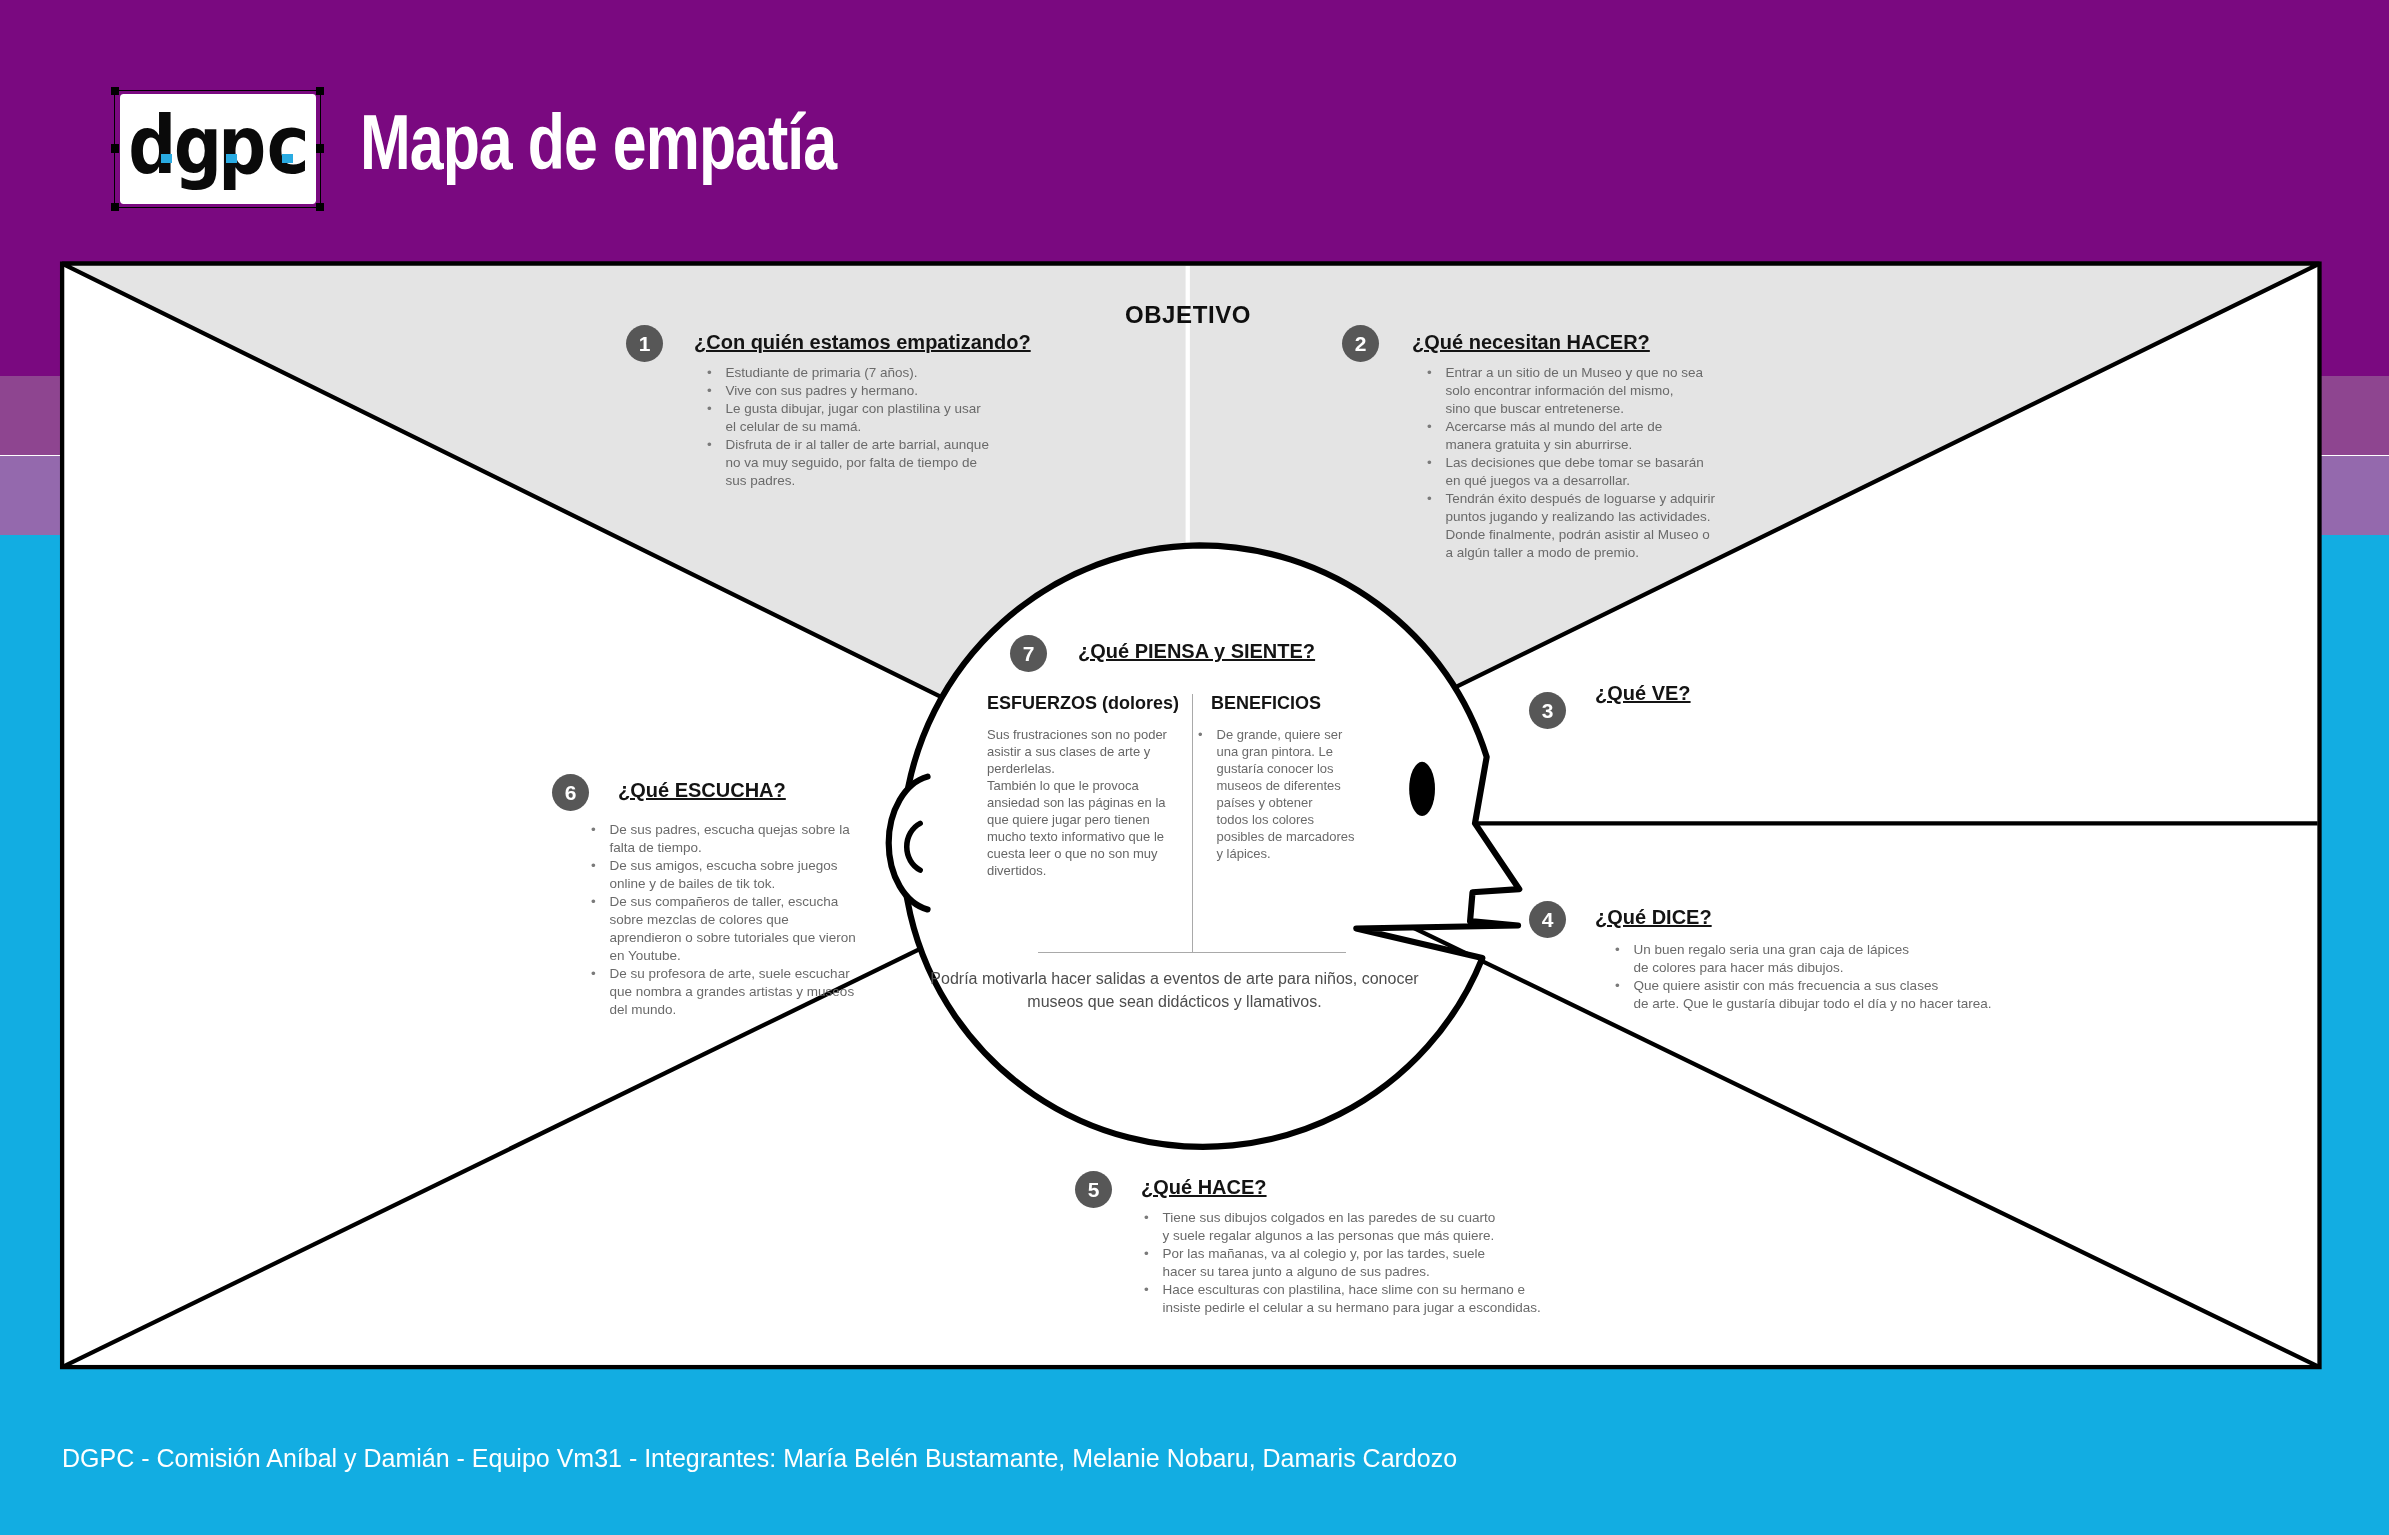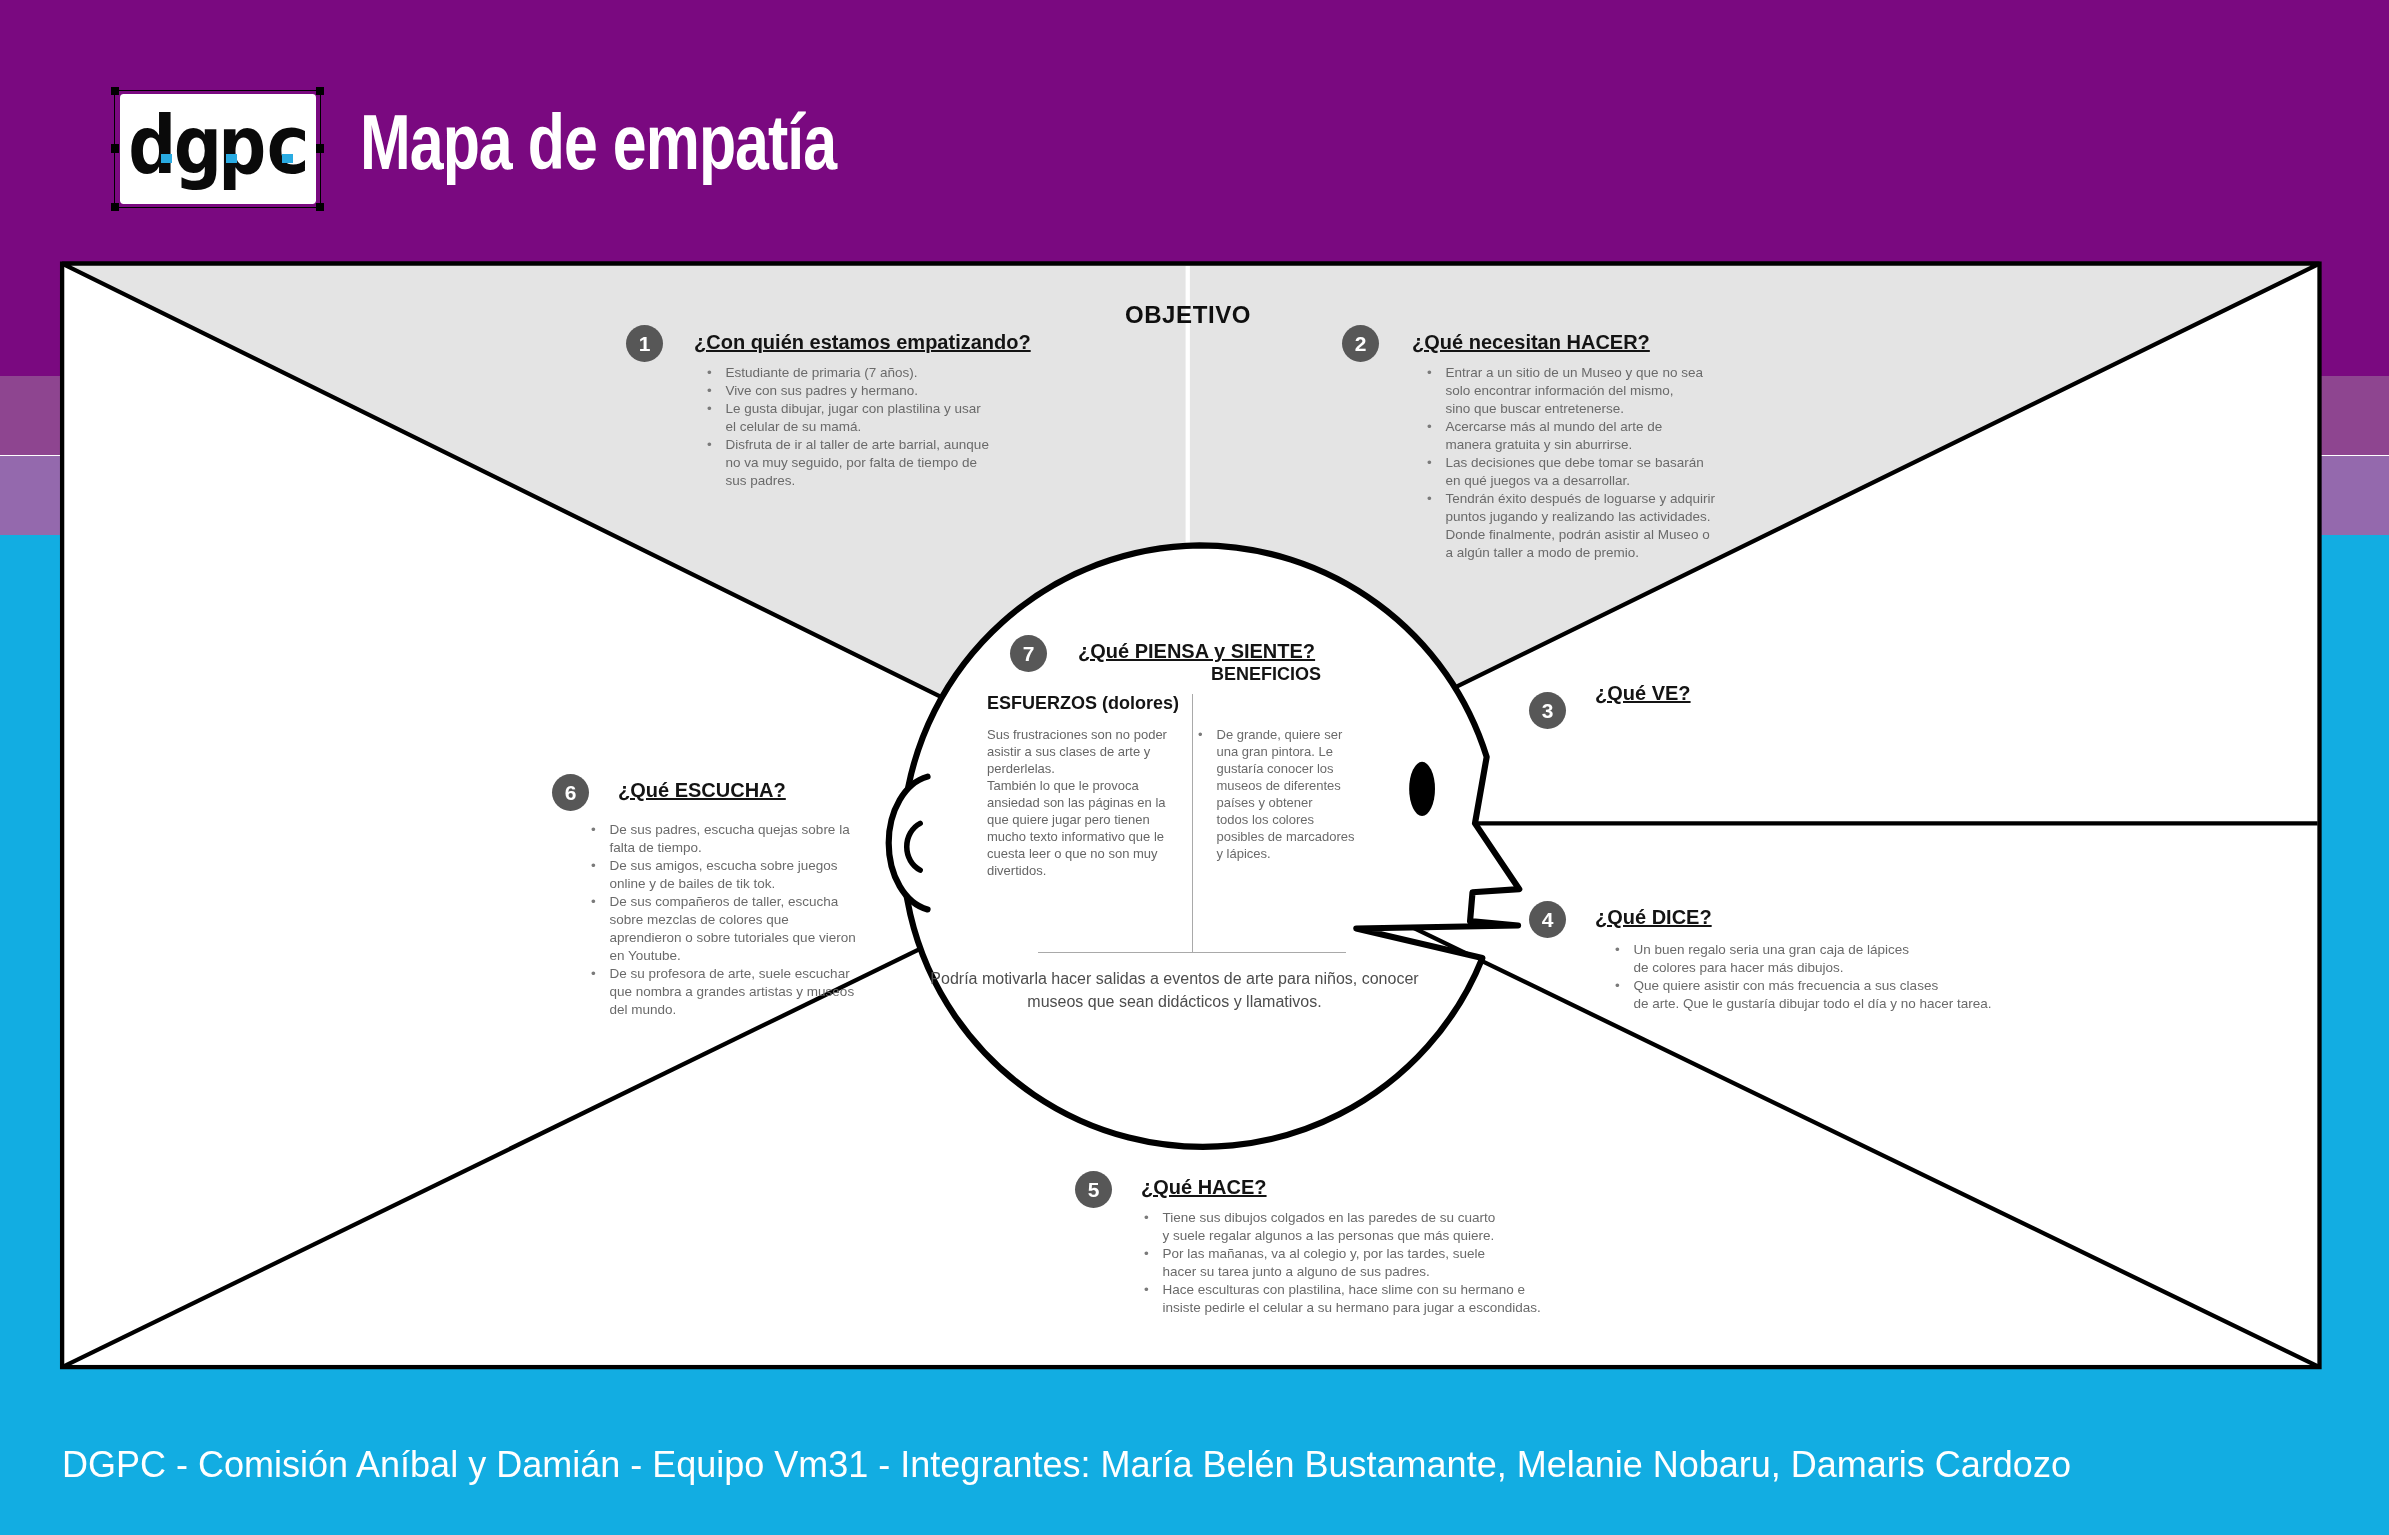--- a/index.html
+++ b/index.html
@@ -38,21 +38,21 @@
   ul.bullets{position:absolute;margin:0;padding:0;list-style:none;font-size:13.5px;line-height:18px;color:#6a6a6a;}
   ul.bullets li{white-space:pre;padding-left:18.5px;}
   ul.bullets li::before{content:"\2022";display:inline-block;width:18.5px;margin-left:-18.5px;color:#7a7a7a;}
   .col-title{position:absolute;font-size:18px;font-weight:bold;color:#141414;white-space:pre;}
   .col-body{position:absolute;font-size:13px;line-height:17px;color:#666;white-space:pre;}
   ul.bullets.small{font-size:13px;line-height:17px;}
   .vdivider{position:absolute;left:1192px;top:694px;width:1.2px;height:258px;background:#a9a9a9;}
   .hdivider{position:absolute;left:1038px;top:952px;width:308px;height:1.2px;background:#a9a9a9;}
   .summary{position:absolute;left:910px;top:967px;width:529px;text-align:center;
     font-size:16px;line-height:23.4px;color:#4d4d4d;white-space:pre-line;}
-  .footer-text{position:absolute;left:62px;top:1444px;color:#fff;font-size:36px;white-space:nowrap;}
+  .footer-text{position:absolute;left:62px;top:1444px;color:#fff;font-size:25px;white-space:nowrap;}
 </style>
 </head>
 <body>
 
 <div id="stage">
 
   <div class="band band-purple"></div>
   <div class="band band-mauve"></div>
   <div class="band band-lilac"></div>
   <div class="band band-blue"></div>
@@ -160,21 +160,21 @@
 aprendieron o sobre tutoriales que vieron
 en Youtube.</li>
       <li>De su profesora de arte, suele escuchar
 que nombra a grandes artistas y museos
 del mundo.</li>
     </ul>
 
   <div class="num-circle" style="left:1010px;top:635px;">7</div>
   <div class="sec-title" style="left:1078px;top:640px;">¿Qué PIENSA y SIENTE?</div>
   <div class="col-title" style="left:987px;top:693px;">ESFUERZOS (dolores)</div>
-  <div class="col-title" style="left:1211px;top:664px;">BENEFICIOS</div>
+  <div class="col-title" style="left:1211px;top:693px;">BENEFICIOS</div>
   <div class="vdivider"></div>
   <div class="col-body" style="left:987px;top:726px;width:203px;">Sus frustraciones son no poder
 asistir a sus clases de arte y
 perderlelas.
 También lo que le provoca
 ansiedad son las páginas en la
 que quiere jugar pero tienen
 mucho texto informativo que le
 cuesta leer o que no son muy
 divertidos.</div>

